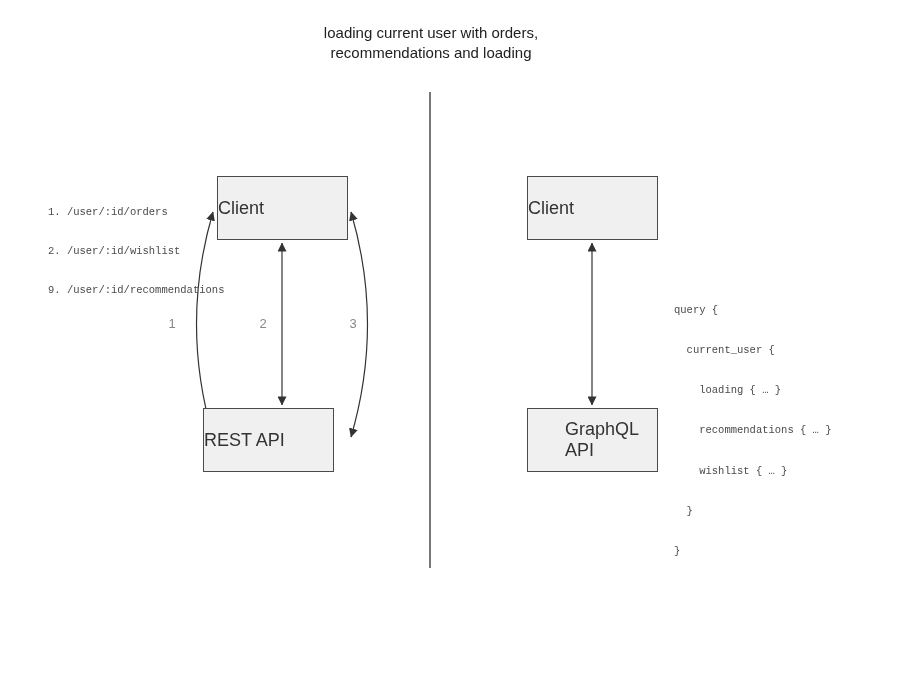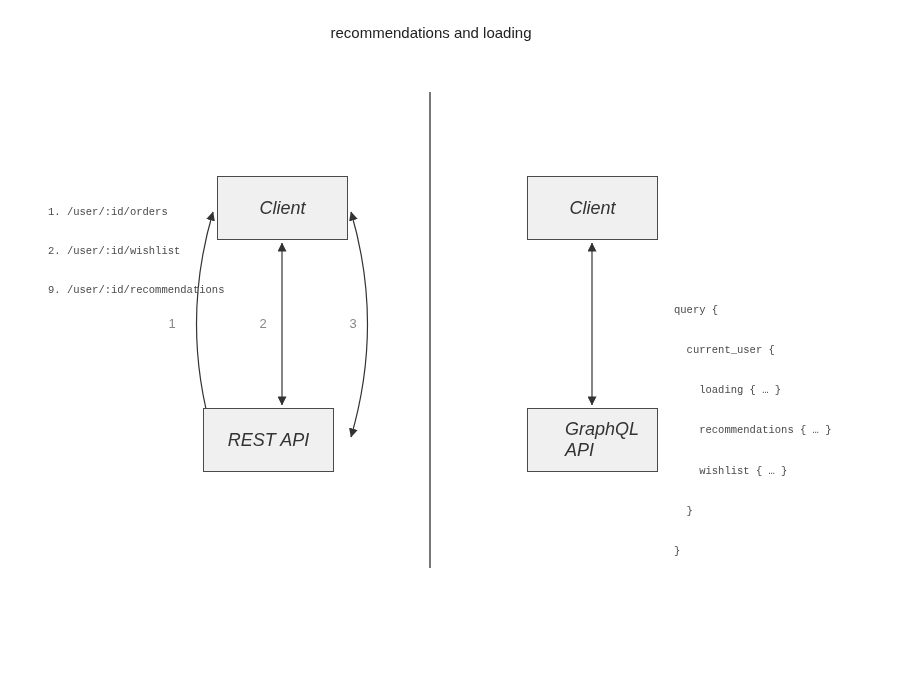--- a/index.html
+++ b/index.html
@@ -38,24 +38,23 @@
   .divider{
     stroke:var(--divider);
     stroke-width:1.6;
   }
   .arrow-head{fill:var(--arrow);}
   .node-box{
     position:absolute;
     width:131px;height:64px;
     background:var(--box-fill);
     border:1.5px solid var(--box-border);
-    display:flex;align-items:center;justify-content:center;
+    display:flex;align-items:center;justify-content:flex-start;
     font-size:18px;
     color:var(--box-text);
-    font-style:italic;
   }
   .box-client-left{left:217px;top:176px;}
   .box-rest{left:203px;top:408px;}
   .box-client-right{left:527px;top:176px;}
   .box-graphql{left:527px;top:408px;padding-left:37px;}
   .mono{
     font-family:"Liberation Mono","DejaVu Sans Mono",monospace;
     font-size:10.5px;
     color:var(--code-text);
     white-space:pre;
@@ -80,20 +79,21 @@
   .num-1{left:160px;}
   .num-2{left:251px;}
   .num-3{left:341px;}
 </style>
 </head>
 <body>
 
 <div class="canvas">
 
   <div class="title">
+    <div>loading current user with orders,</div>
     <div>recommendations and loading</div>
   </div>
 
   <svg class="svg-layer" width="917" height="689" viewBox="0 0 917 689">
     <defs>
       <marker id="arr" viewBox="0 0 10 10" refX="9.5" refY="5" markerWidth="7.5" markerHeight="7.5" orient="auto-start-reverse">
         <path class="arrow-head" d="M0,0 L10,5 L0,10 z"></path>
       </marker>
     </defs>
     <path class="divider" d="M 430,92 L 430,568"></path>

